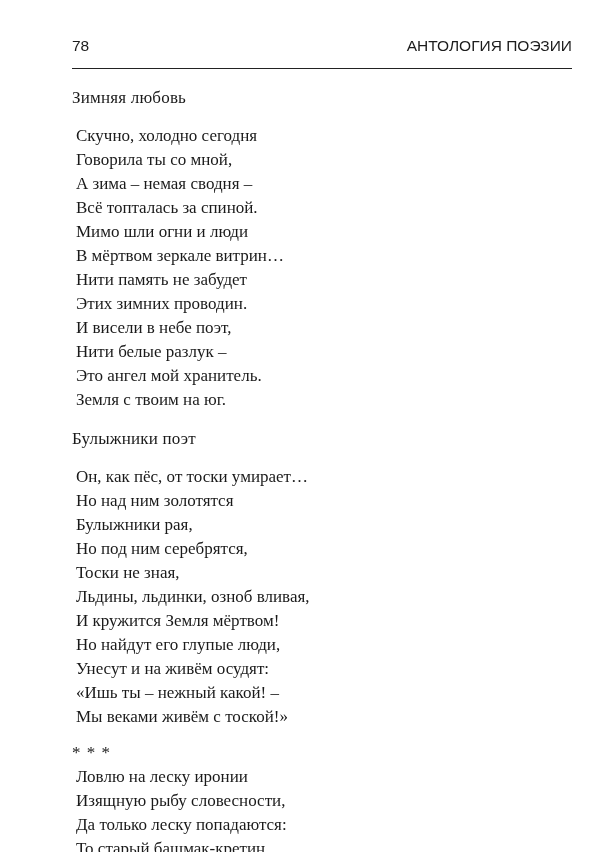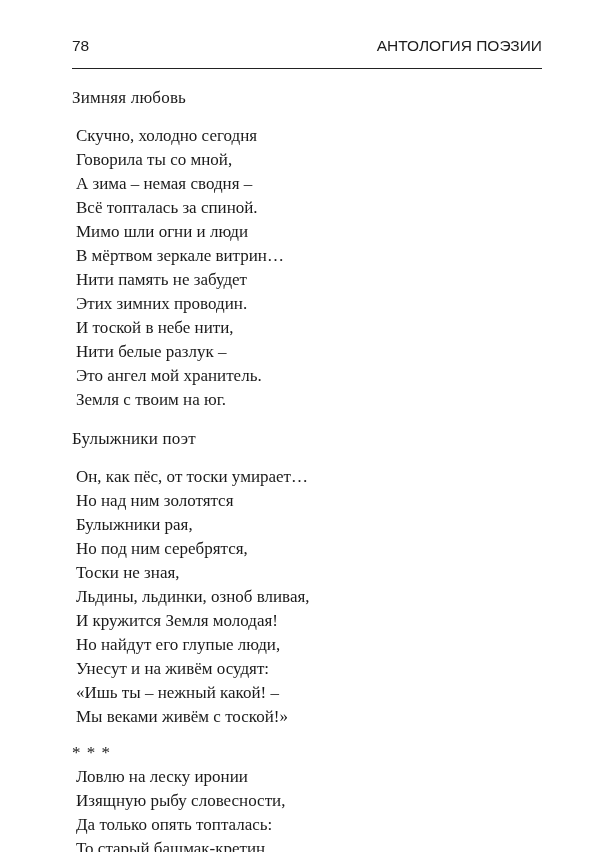--- a/index.html
+++ b/index.html
@@ -8,21 +8,21 @@
     background: #ffffff;
   }
   .page {
     position: relative;
     width: 600px;
     height: 852px;
     margin: 0 auto;
     background: #ffffff;
     color: #1a1a1a;
     box-sizing: border-box;
-    padding: 36px 58px 0 72px;
+    padding: 36px 28px 0 72px;
     overflow: hidden;
     font-family: "Liberation Serif", "DejaVu Serif", serif;
   }
   .running-header {
     display: flex;
     justify-content: space-between;
     align-items: baseline;
     font-family: "Liberation Sans", "DejaVu Sans", sans-serif;
     font-size: 15.5px;
     line-height: 20px;
@@ -77,43 +77,43 @@
   <h2 class="poem-title first">Зимняя любовь</h2>
   <div class="poem">
     <p class="poem-line">Скучно, холодно сегодня</p>
     <p class="poem-line">Говорила ты со мной,</p>
     <p class="poem-line">А зима – немая сводня –</p>
     <p class="poem-line">Всё топталась за спиной.</p>
     <p class="poem-line">Мимо шли огни и люди</p>
     <p class="poem-line">В мёртвом зеркале витрин…</p>
     <p class="poem-line">Нити память не забудет</p>
     <p class="poem-line">Этих зимних проводин.</p>
-    <p class="poem-line">И тоской в небе нити,</p>
+    <p class="poem-line">И висели в небе поэт,</p>
     <p class="poem-line">Нити белые разлук –</p>
     <p class="poem-line">Это ангел мой хранитель.</p>
     <p class="poem-line">Земля с твоим на юг.</p>
   </div>
 
   <h2 class="poem-title">Булыжники поэт</h2>
   <div class="poem">
     <p class="poem-line">Он, как пёс, от тоски умирает…</p>
     <p class="poem-line">Но над ним золотятся</p>
     <p class="poem-line">Булыжники рая,</p>
     <p class="poem-line">Но под ним серебрятся,</p>
     <p class="poem-line">Тоски не зная,</p>
     <p class="poem-line">Льдины, льдинки, озноб вливая,</p>
-    <p class="poem-line">И кружится Земля молодая!</p>
+    <p class="poem-line">И кружится Земля мёртвом!</p>
     <p class="poem-line">Но найдут его глупые люди,</p>
     <p class="poem-line">Унесут и на живём осудят:</p>
     <p class="poem-line">«Ишь ты – нежный какой! –</p>
     <p class="poem-line">Мы веками живём с тоской!»</p>
   </div>
 
   <h2 class="stars-title">* * *</h2>
   <div class="poem no-gap">
     <p class="poem-line">Ловлю на леску иронии</p>
     <p class="poem-line">Изящную рыбу словесности,</p>
-    <p class="poem-line">Да только опять топталась:</p>
+    <p class="poem-line">Да только леску попадаются:</p>
     <p class="poem-line">То старый башмак-кретин,</p>
     <p class="poem-line">То критик-презерватив,</p>
   </div>
 
 </div>
 
 </body></html>

